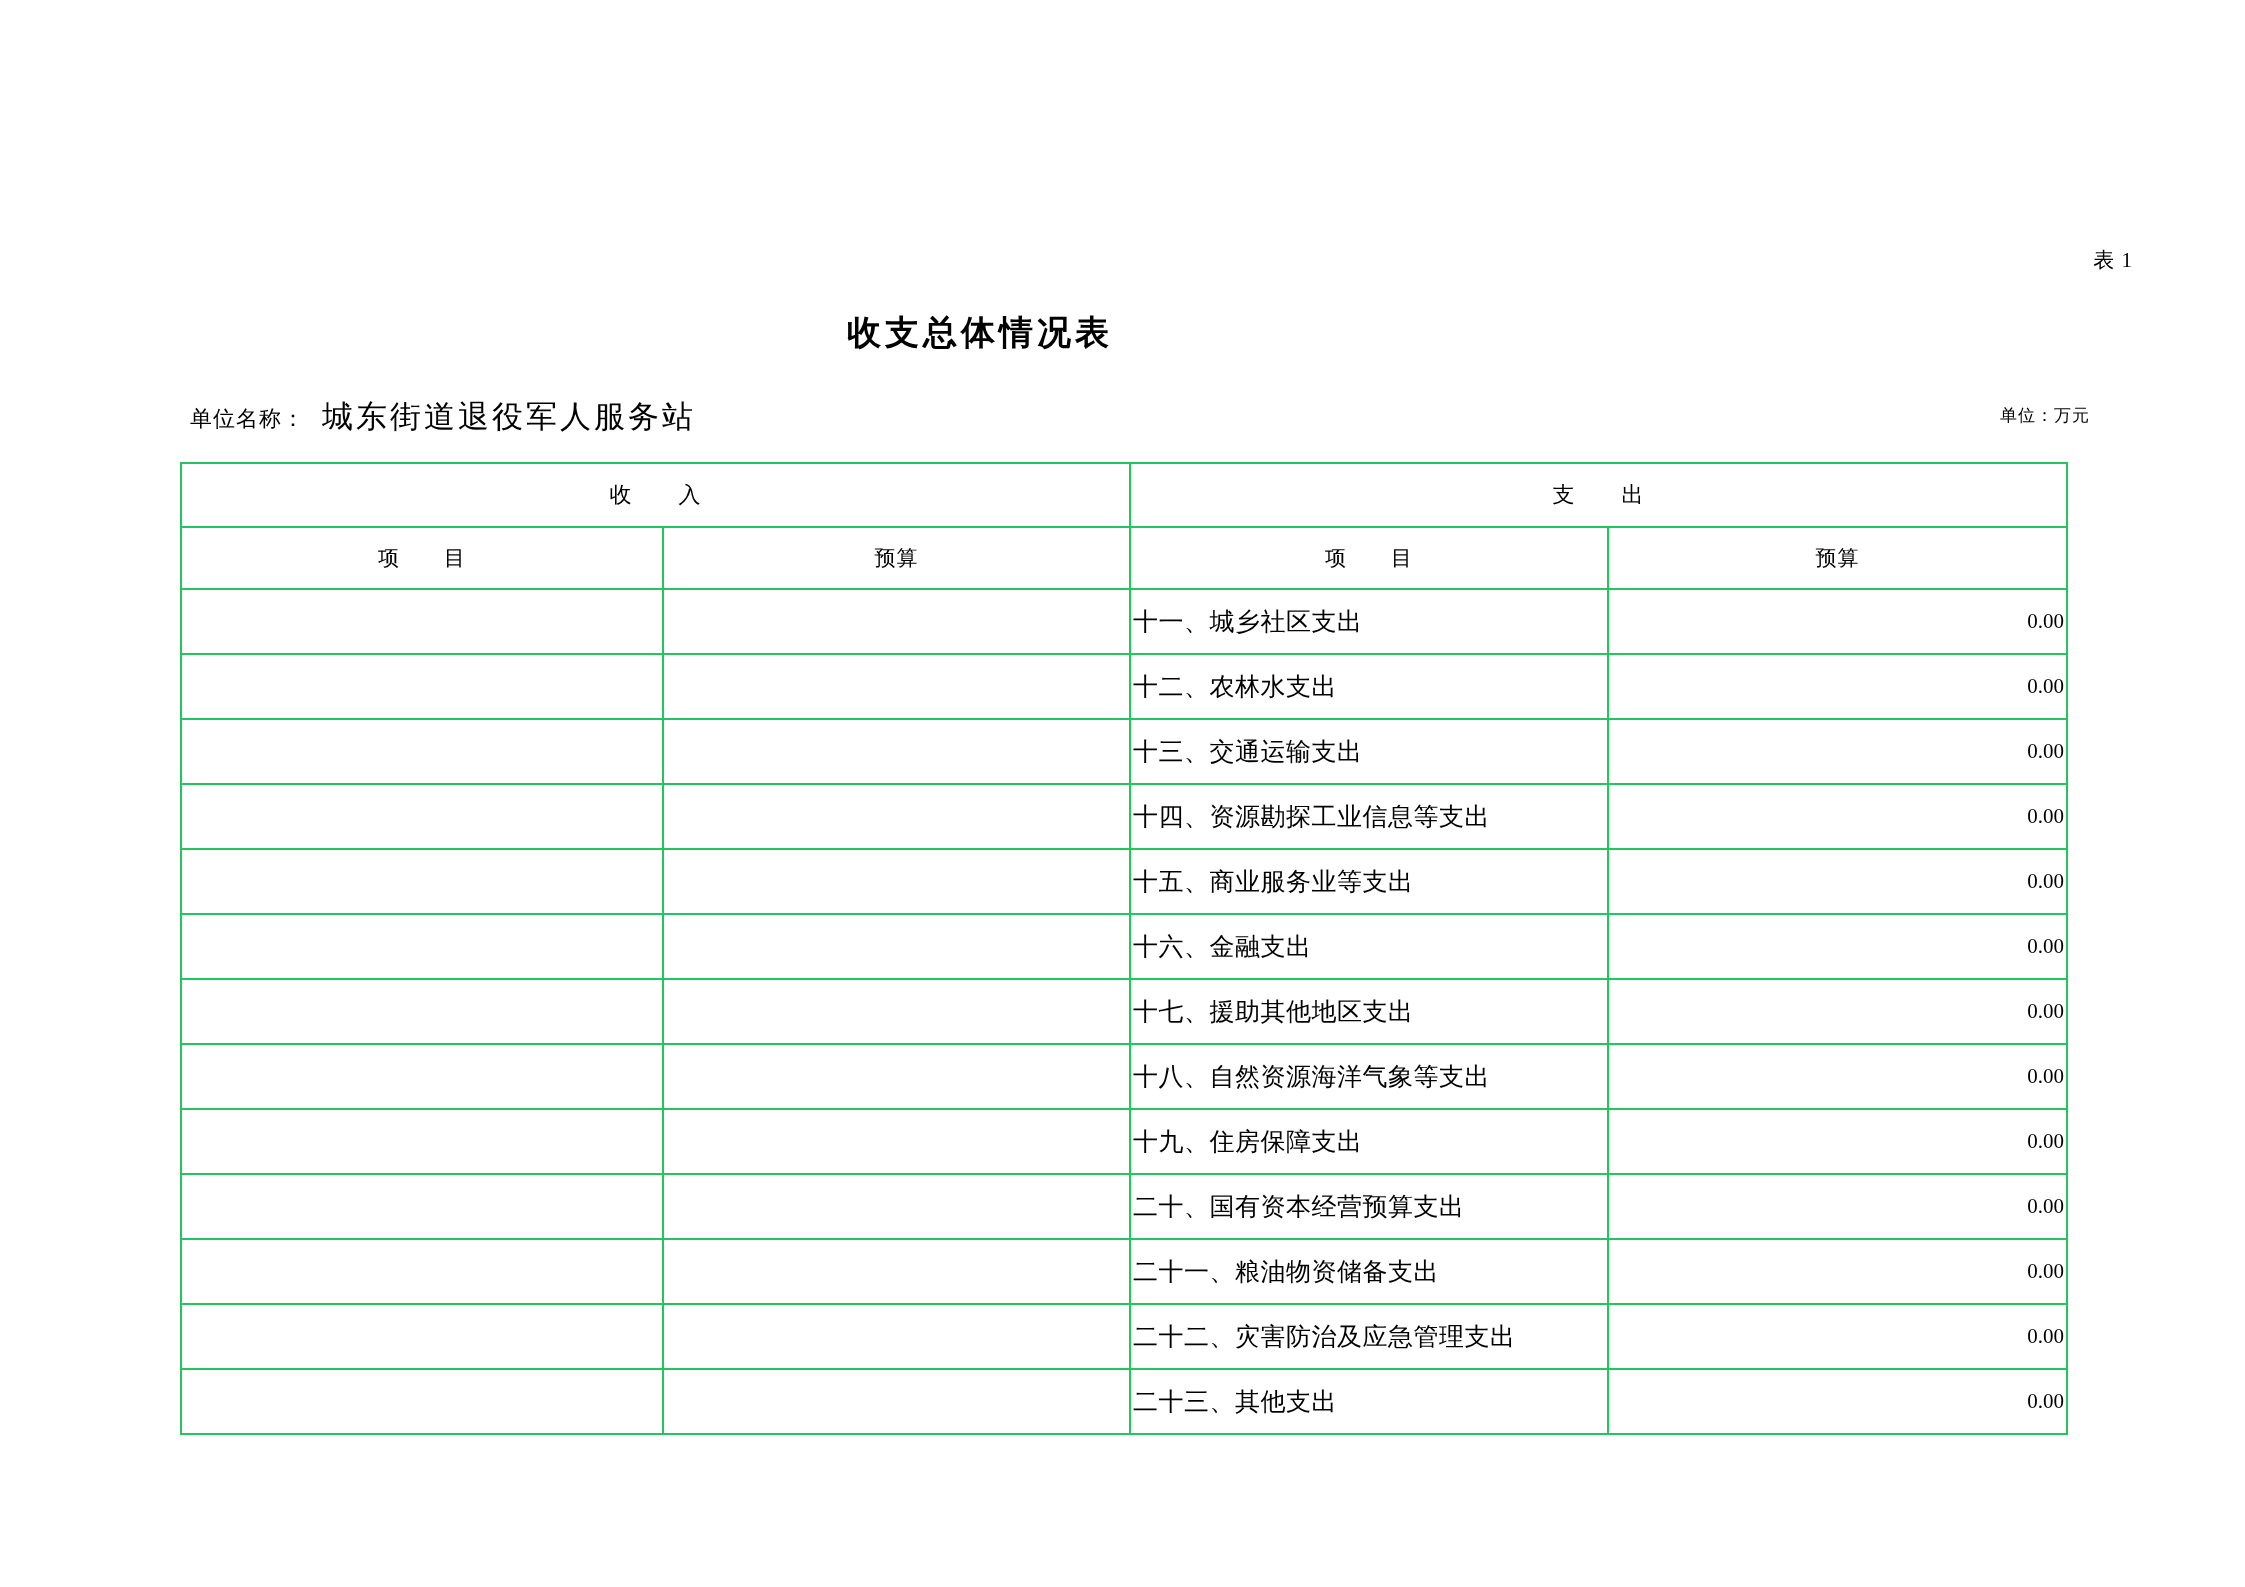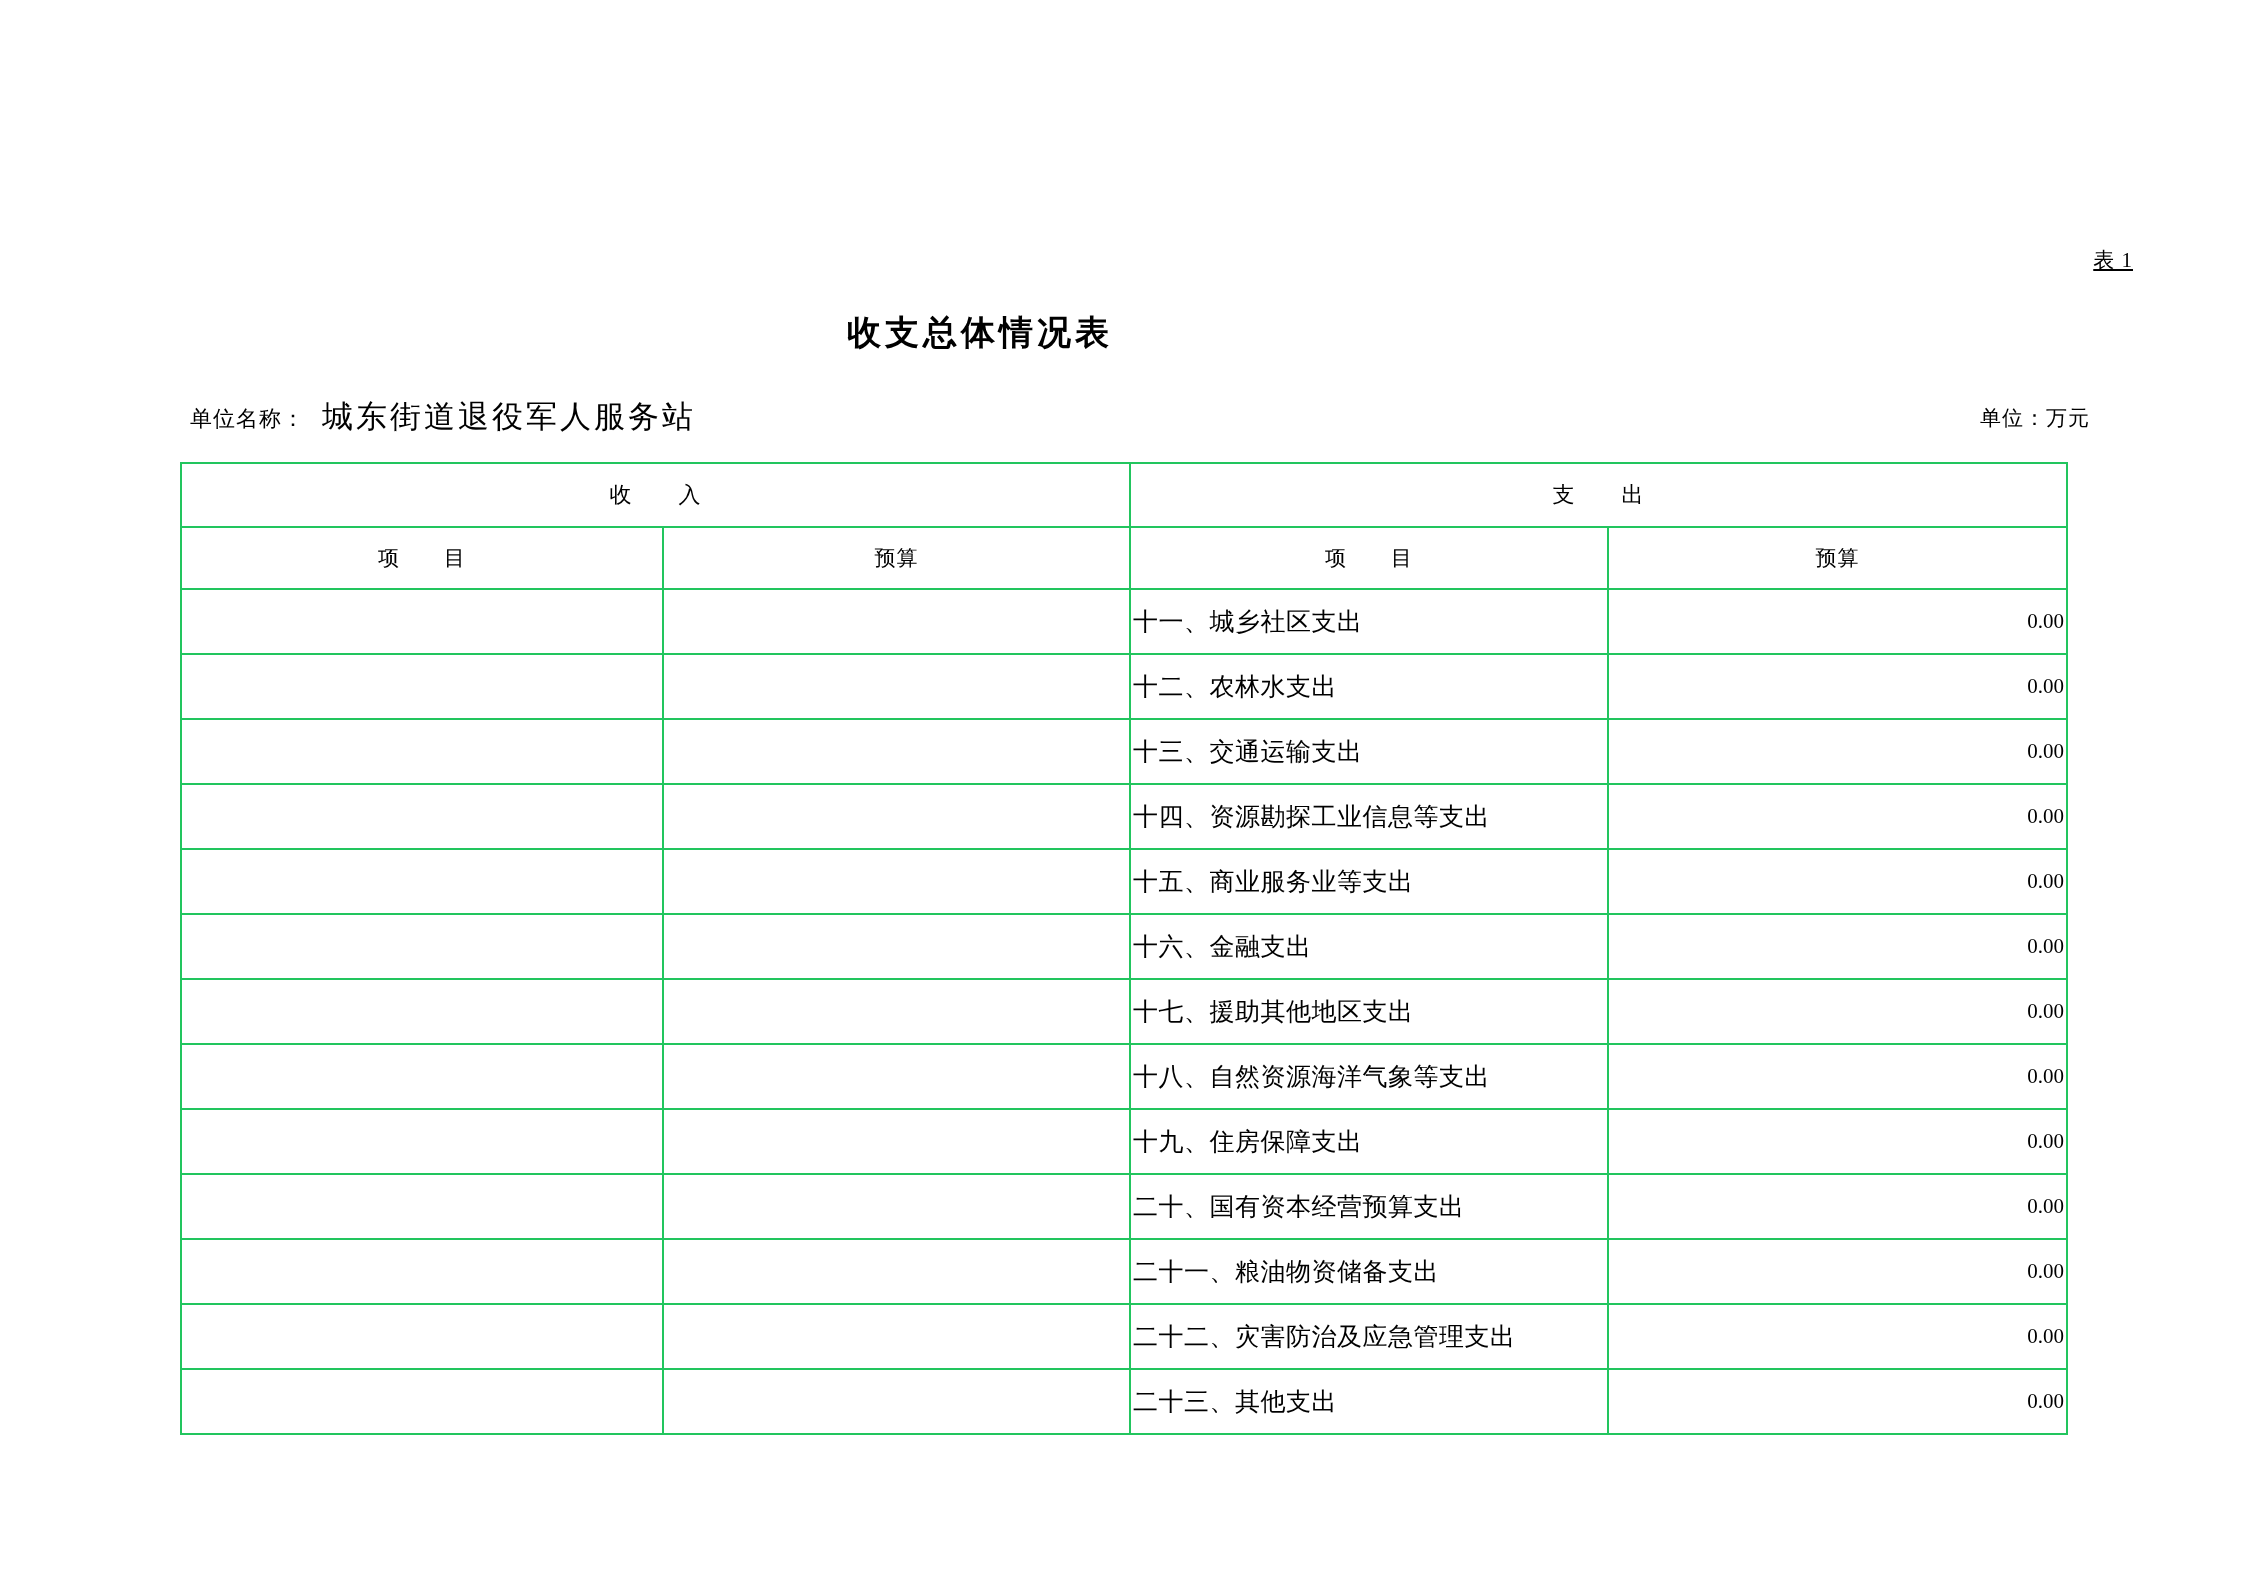--- a/index.html
+++ b/index.html
@@ -21,21 +21,20 @@
     top: 0;
     width: 2245px;
     height: 1587px;
   }
   .sheet-label {
     position: absolute;
     right: 112px;
     top: 246px;
     font-size: 21px;
     letter-spacing: 1px;
-    text-decoration: underline;
   }
   .doc-title {
     position: absolute;
     left: 0;
     top: 310px;
     width: 1960px;
     text-align: center;
     font-size: 34px;
     font-weight: bold;
     letter-spacing: 4px;
@@ -60,21 +59,21 @@
     left: 132px;
     top: 0px;
     font-size: 31px;
     letter-spacing: 3px;
     font-family: "Liberation Sans", "DejaVu Sans", sans-serif;
   }
   .unit-right {
     position: absolute;
     right: 0;
     top: 8px;
-    font-size: 21px;
+    font-size: 17px;
     letter-spacing: 1px;
   }
   table.main {
     position: absolute;
     left: 180px;
     top: 462px;
     width: 1886px;
     border-collapse: collapse;
     table-layout: fixed;
   }

